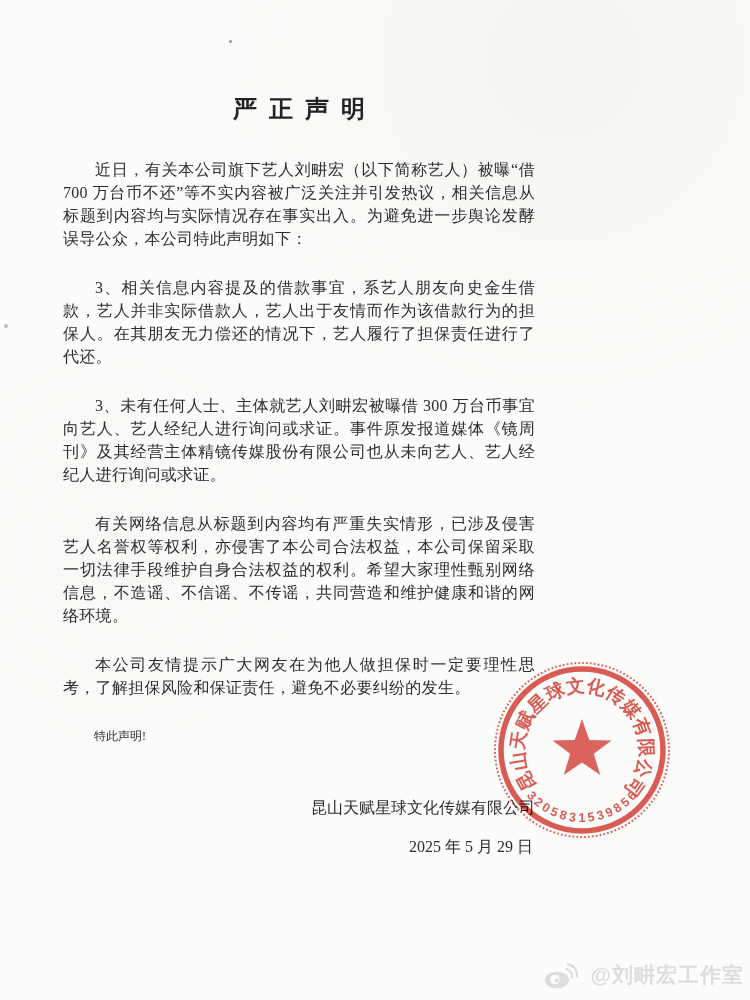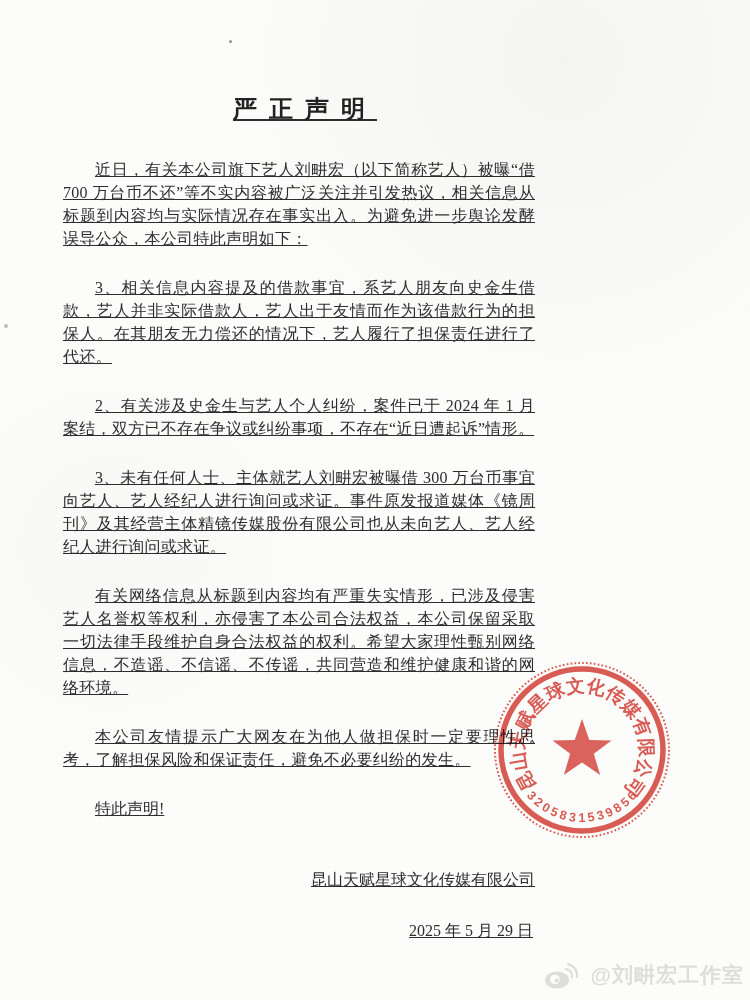--- a/index.html
+++ b/index.html
@@ -5,28 +5,28 @@
   html,body{margin:0;padding:0;}
   body{width:750px;height:1000px;overflow:hidden;
        font-family:"Liberation Serif","DejaVu Serif",serif;}
   .page{position:relative;width:750px;height:1000px;
         background:
           radial-gradient(circle at 75% 6%, rgba(230,230,226,.35) 0, rgba(230,230,226,0) 34%),
           radial-gradient(circle at 15% 55%, rgba(235,235,232,.25) 0, rgba(235,235,232,0) 30%),
           #fcfcfa;
         color:#2d2d30;}
   .content{position:absolute;left:0;top:0;width:613px;box-sizing:border-box;
-           padding:94px 78px 0 63px;z-index:1;text-decoration:underline;}
+           padding:94px 78px 0 63px;z-index:1;}
   h1.title{margin:0 0 34px;font-size:24px;line-height:30px;font-weight:bold;
            text-align:center;letter-spacing:12px;text-indent:12px;color:#222;}
   p.body-par{margin:0 0 26px;font-size:16px;line-height:23px;
              text-align:justify;text-indent:2em;letter-spacing:.3px;}
-  p.closing{margin:0;font-size:16px;line-height:23px;text-indent:2em;}
+  p.closing{margin:7px;font-size:12px;line-height:23px;text-indent:2em;}
   .sig-block{margin-top:48px;text-align:right;font-size:16px;line-height:23px;}
-  .sig-date{margin-top:28px;text-align:right;font-size:16px;line-height:23px;
+  .sig-date{margin-top:16px;text-align:right;font-size:16px;line-height:23px;
             padding-right:2px;}
   .seal{position:absolute;left:482px;top:650px;width:200px;height:200px;
         z-index:2;mix-blend-mode:multiply;opacity:.88;pointer-events:none;}
   .seal svg{display:block;}
   .seal-text{font-family:"Liberation Serif","DejaVu Serif",serif;font-weight:600;}
   .seal-num{font-family:"Liberation Sans","DejaVu Sans",sans-serif;font-weight:bold;}
   .watermark{position:absolute;right:6px;top:960px;display:flex;align-items:center;
              gap:13px;z-index:3;color:rgba(160,160,160,.34);}
   .watermark .wm-text{font-family:"Liberation Sans","DejaVu Sans",sans-serif;
              font-weight:bold;font-size:21px;letter-spacing:1px;}
@@ -38,21 +38,20 @@
 </head>
 <body>
 
 <div class="page">
 
   <div class="content">
     <h1 class="title">严正声明</h1>
 
     <p class="body-par">近日，有关本公司旗下艺人刘畊宏（以下简称艺人）被曝“借 700 万台币不还”等不实内容被广泛关注并引发热议，相关信息从标题到内容均与实际情况存在事实出入。为避免进一步舆论发酵误导公众，本公司特此声明如下：</p>
     <p class="body-par">3、相关信息内容提及的借款事宜，系艺人朋友向史金生借款，艺人并非实际借款人，艺人出于友情而作为该借款行为的担保人。在其朋友无力偿还的情况下，艺人履行了担保责任进行了代还。</p>
-    <p class="body-par">2、有关涉及史金生与艺人个人纠纷，案件已于 2024 年 1 月案结，双方已不存在争议或纠纷事项，不存在“近日遭起诉”情形。</p>
     <p class="body-par">3、未有任何人士、主体就艺人刘畊宏被曝借 300 万台币事宜向艺人、艺人经纪人进行询问或求证。事件原发报道媒体《镜周刊》及其经营主体精镜传媒股份有限公司也从未向艺人、艺人经纪人进行询问或求证。</p>
     <p class="body-par">有关网络信息从标题到内容均有严重失实情形，已涉及侵害艺人名誉权等权利，亦侵害了本公司合法权益，本公司保留采取一切法律手段维护自身合法权益的权利。希望大家理性甄别网络信息，不造谣、不信谣、不传谣，共同营造和维护健康和谐的网络环境。</p>
     <p class="body-par">本公司友情提示广大网友在为他人做担保时一定要理性思考，了解担保风险和保证责任，避免不必要纠纷的发生。</p>
 
     <p class="closing">特此声明!</p>
 
     <div class="sig-block">昆山天赋星球文化传媒有限公司</div>
     <div class="sig-date">2025 年 5 月 29 日</div>
   </div>
 

